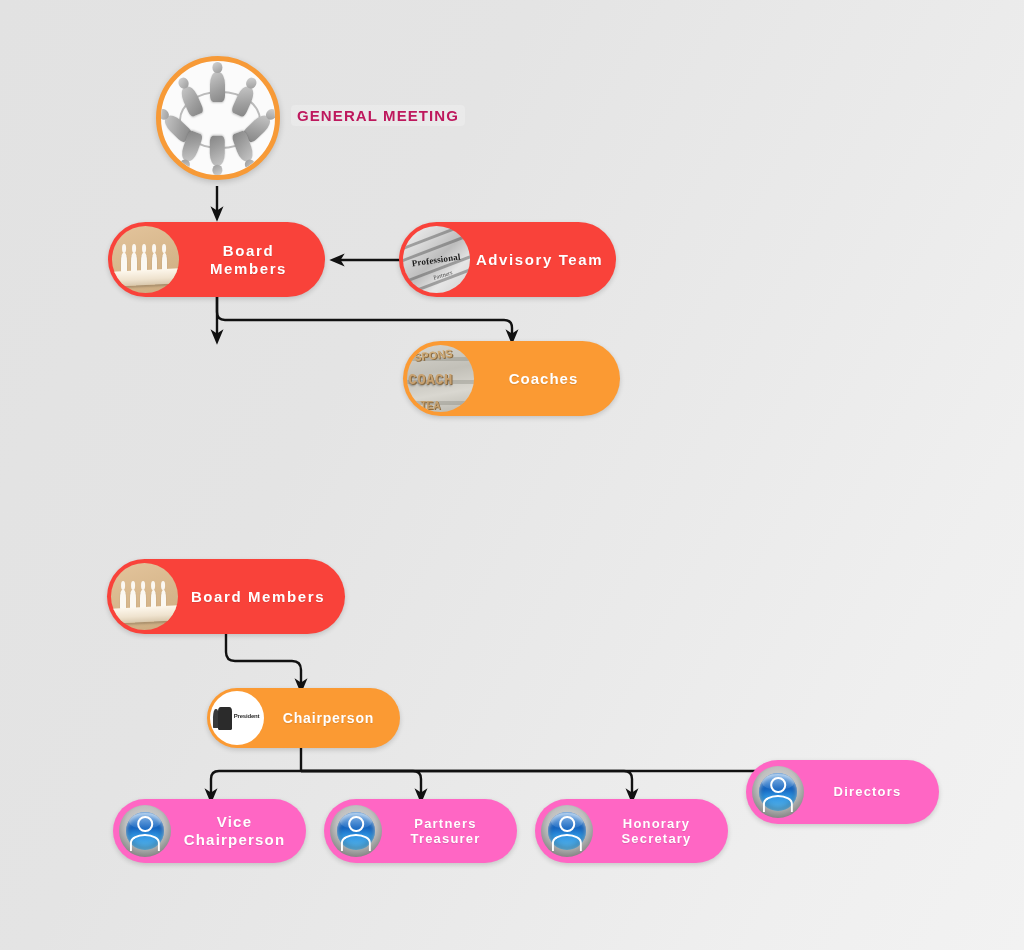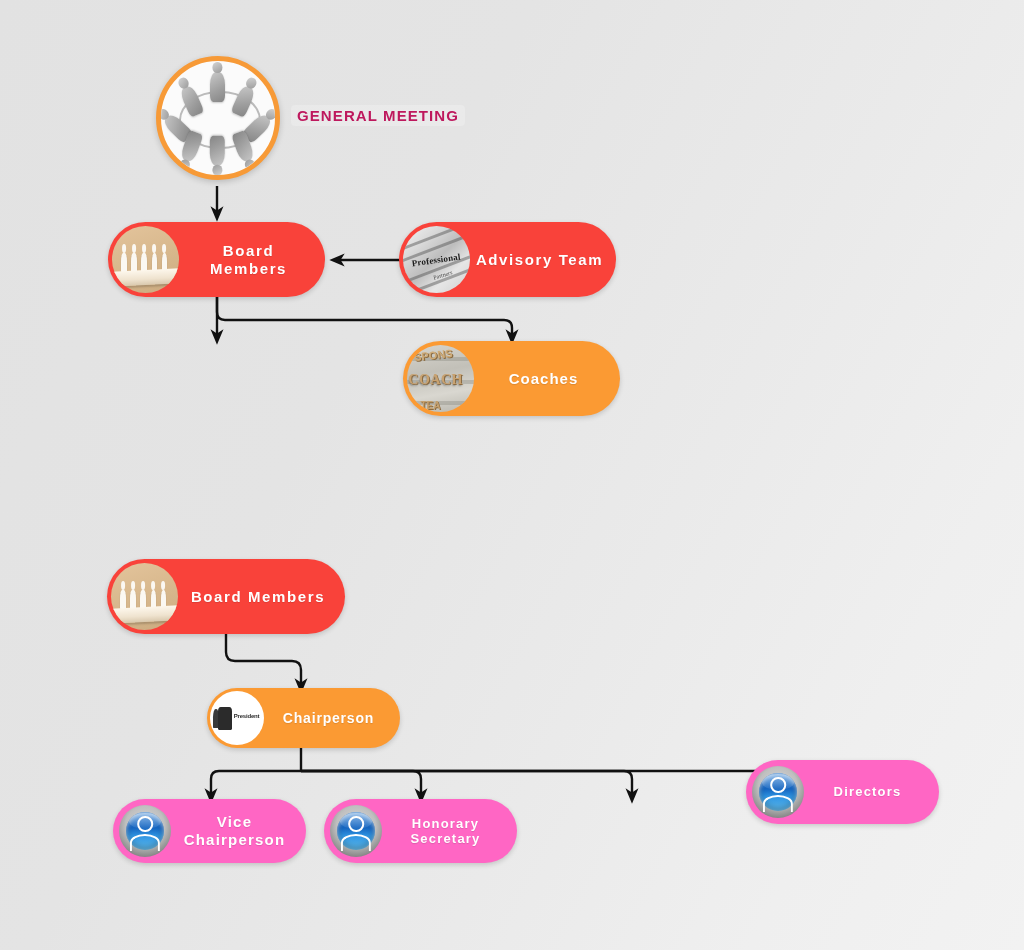--- a/index.html
+++ b/index.html
@@ -177,21 +177,21 @@
   .av-coaches .grain {
     position: absolute; left: 0; right: 0;
     height: 6%;
     background: rgba(120,118,110,0.3);
   }
   .av-coaches .coachword {
     position: absolute;
     left: 2%;
     top: 40%;
     width: 100%;
-    font-family: Liberation Serif, serif;
+    font-family: Liberation Mono, monospace;
     font-weight: bold;
     font-size: 14px;
     letter-spacing: 0.5px;
     color: #c8a271;
     text-shadow: 1px 1px 0 #8a6b42, 0 2px 2px rgba(0,0,0,0.35);
   }
   .av-coaches .topword {
     position: absolute;
     left: 10%;
     top: 6%;
@@ -466,23 +466,31 @@
     </div>
     <div class="node-label" style="font-size:15px; margin-left:56px; letter-spacing:1.2px;">Vice Chairperson</div>
   </div>
 
   <div class="node pink" style="left:324px; top:799px; width:193px; height:64px;">
     <div class="avatar av-person-icon" style="left:6px; top:6px; width:52px; height:52px;">
       <div class="glass"></div>
       <div class="head"></div>
       <div class="body"></div>
     </div>
+    <div class="node-label" style="font-size:13px; margin-left:56px; letter-spacing:1.2px;">Partners Treasurer</div>
+  </div>
+
+  <div class="node pink" style="left:535px; top:799px; width:193px; height:64px;">
+    <div class="avatar av-person-icon" style="left:6px; top:6px; width:52px; height:52px;">
+      <div class="glass"></div>
+      <div class="head"></div>
+      <div class="body"></div>
+    </div>
     <div class="node-label" style="font-size:13px; margin-left:56px; letter-spacing:1.2px;">Honorary Secretary</div>
   </div>
-
 
   <div class="node pink" style="left:746px; top:760px; width:193px; height:64px;">
     <div class="avatar av-person-icon" style="left:6px; top:6px; width:52px; height:52px;">
       <div class="glass"></div>
       <div class="head"></div>
       <div class="body"></div>
     </div>
     <div class="node-label" style="font-size:13px; margin-left:56px; letter-spacing:1.2px;">Directors</div>
   </div>
 

